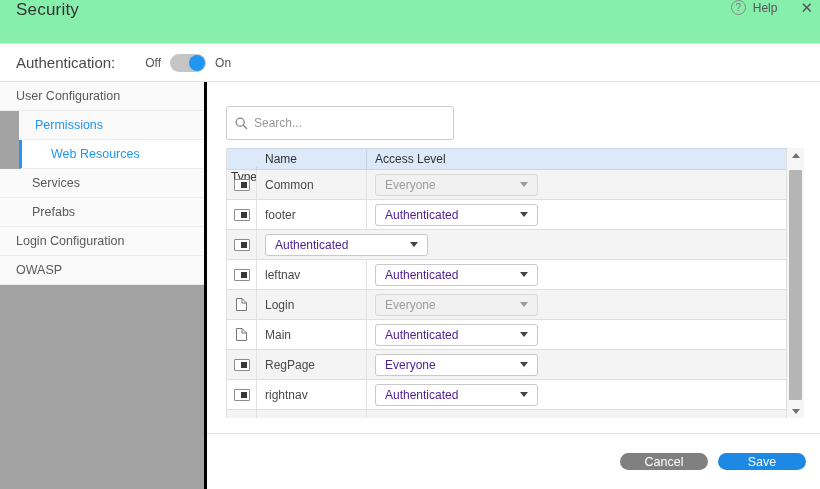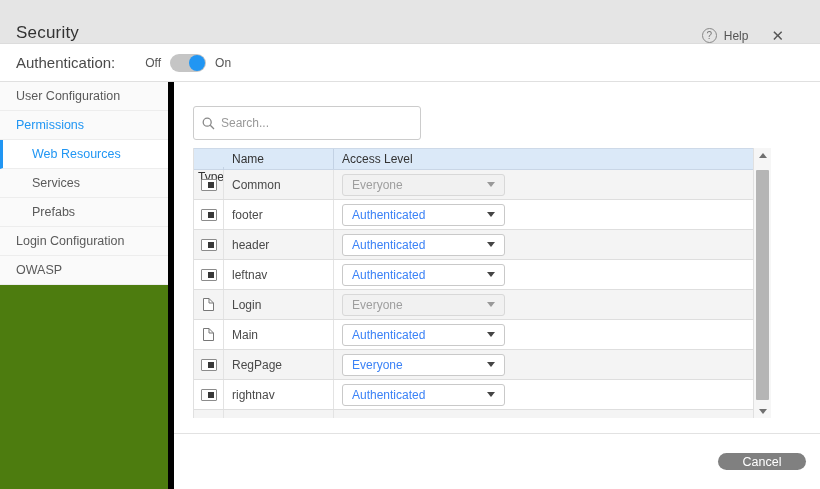--- a/index.html
+++ b/index.html
@@ -5,22 +5,22 @@
   * { margin:0; padding:0; box-sizing:border-box; }
   html,body { background:#e9e9e9; }
   body { font-family:"Liberation Sans", sans-serif; }
   .app {
     position:relative; width:820px; height:489px; background:#fff;
     overflow:hidden; font-size:12px; color:#444;
   }
 
   
   .titlebar {
-    height:44px; background:#e5e5e5; border-bottom:1px solid #dcdcdc;
-    display:flex; align-items:flex-end; padding:0 36px 0 16px;
+    height:44px; background:#86efac; border-bottom:1px solid #dcdcdc;
+    display:flex; align-items:flex-start; padding:0 7px 0 16px;
   }
   .title { font-size:17px; font-weight:400; color:#333; letter-spacing:0.2px; }
   .titlebar-right { margin-left:auto; display:flex; align-items:center; gap:7px; }
   .help-icon {
     width:15px; height:15px; border:1px solid #888; border-radius:50%;
     display:inline-flex; align-items:center; justify-content:center;
     font-size:10px; color:#777; cursor:pointer;
   }
   .help-label { font-size:12px; color:#555; cursor:pointer; }
   .close-icon { font-size:15px; color:#555; margin-left:16px; cursor:pointer; line-height:1; }
@@ -39,28 +39,28 @@
   }
   .toggle .knob {
     position:absolute; top:1px; right:1px; width:16px; height:16px;
     border-radius:50%; background:var(--accent,#2196f3);
   }
 
   
   .bodyrow { display:flex; height:407px; }
 
   
-  .sidebar { width:174px; background:#4d7c0f; border-right:6px solid #000000; }
+  .sidebar { width:207px; background:#a3a3a3; border-right:3px solid #000000; }
   .side-item {
     height:29px; display:flex; align-items:center; padding-left:16px;
     border-bottom:1px solid #ededed; font-size:12.5px; color:#5a5a5a;
     cursor:pointer; background:#fafafa;
   }
   .side-item.child { padding-left:32px; }
-  .side-item.highlight { color:var(--accent,#2196f3); }
+  .side-item.highlight { color:var(--accent,#2196f3);margin-left:19px; }
   .side-item.active {
     background:#fff; color:var(--accent,#2196f3);
     border-left:3px solid var(--accent,#2196f3); padding-left:29px;
   }
 
   
   .main { position:relative; flex:1; background:#fff; }
   .panel { padding:24px 0 0 19px; }
 
   .searchbox {
@@ -104,21 +104,21 @@
     content:""; position:absolute; width:6px; height:6px; background:#383838;
     right:2px; top:2px;
   }
   .icon-page { display:inline-flex; }
 
   .dd {
     width:163px; height:22px; margin-left:8px; border:1px solid #c9c9c9;
     border-radius:3px; background:#fff; display:flex; align-items:center;
     padding:0 9px; cursor:pointer; font-family:"Liberation Sans", sans-serif;
   }
-  .dd .dd-label { flex:1; text-align:left; font-size:12px; color:#3b82f6; }
+  .dd .dd-label { flex:1; text-align:left; font-size:12px; color:#4c1d95; }
   .dd .caret {
     width:0; height:0; border-left:4px solid transparent; border-right:4px solid transparent;
     border-top:5px solid #444;
   }
   .dd.disabled { background:#f3f3f3; border-color:#d8d8d8; cursor:default; }
   .trow.alt .dd.disabled { background:#f1f1f1; }
   .dd.disabled .dd-label { color:#9e9e9e; }
   .dd.disabled .caret { border-top-color:#999; }
 
   
@@ -225,21 +225,20 @@
                     <button class="dd">
                       <span class="dd-label">Authenticated</span>
                       <span class="caret"></span>
                     </button>
                   </div>
                 </div>
                 <div class="trow alt">
                   <div class="cell type">
                     <span class="icon-partial"></span>
                   </div>
-                  <div class="cell name">header</div>
                   <div class="cell access">
                     <button class="dd">
                       <span class="dd-label">Authenticated</span>
                       <span class="caret"></span>
                     </button>
                   </div>
                 </div>
                 <div class="trow">
                   <div class="cell type">
                     <span class="icon-partial"></span>
@@ -328,17 +327,18 @@
             <div class="sb-arrow down">
                 <span class="tri-down"></span>
               </div>
           </div>
         </div>
 
       </div>
 
       <div class="footer">
         <button class="btn cancel">Cancel</button>
+        <button class="btn save">Save</button>
       </div>
     </div>
 
   </div>
 </div>
 
 </body></html>

